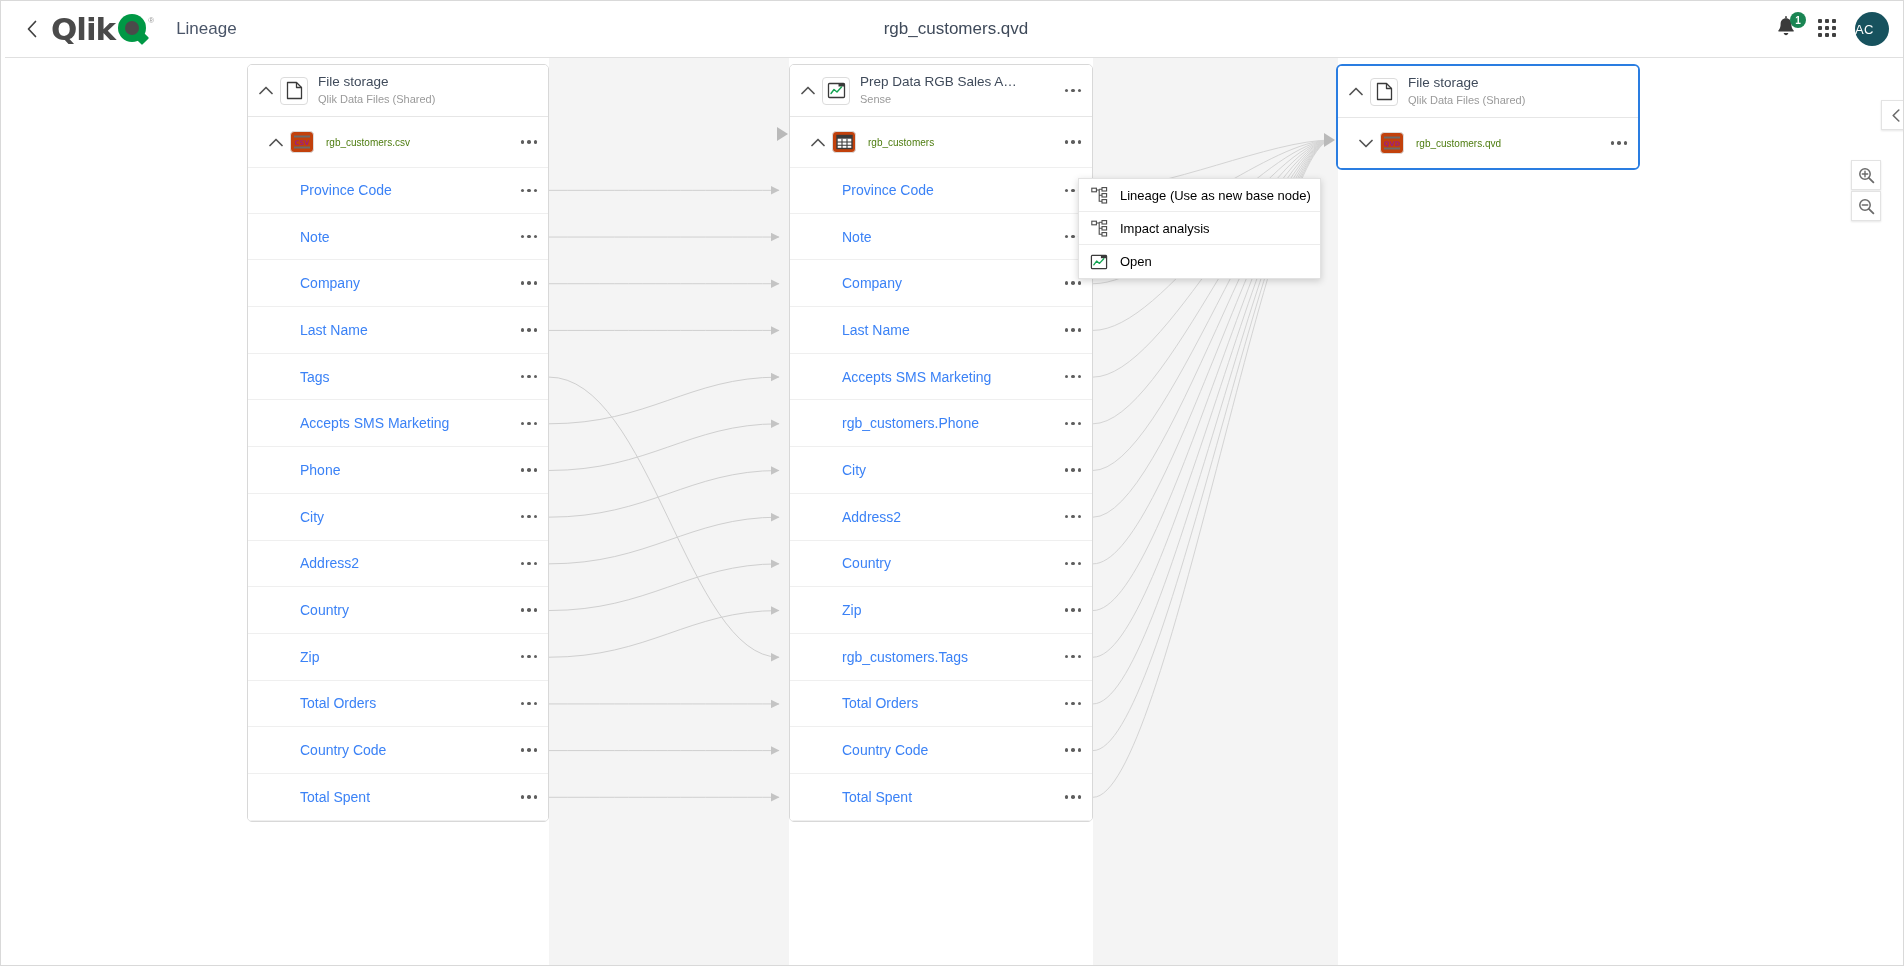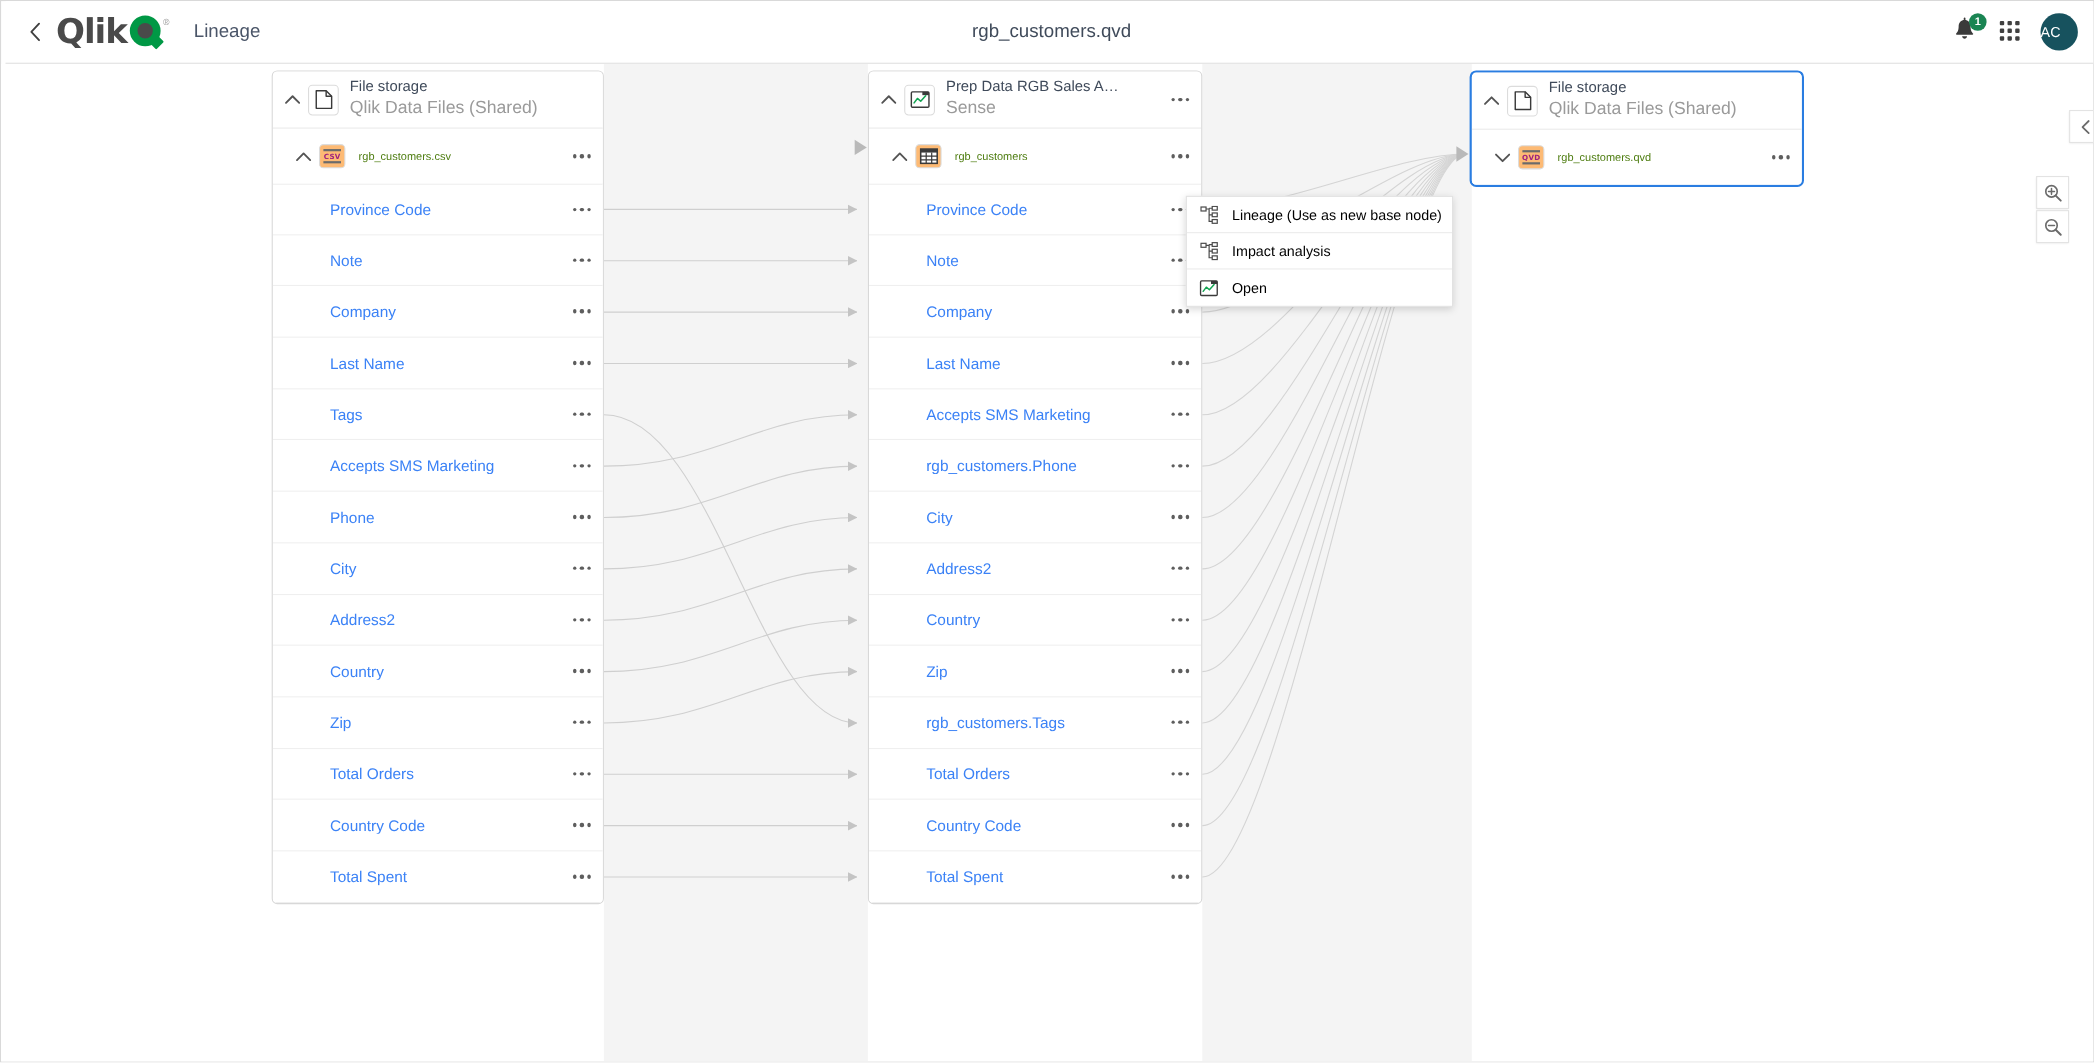--- a/index.html
+++ b/index.html
@@ -127,41 +127,41 @@
     width: 28px; height: 28px; flex: 0 0 28px; margin-right: 10px;
     border: 1px solid #dcdcdc; border-radius: 4px; background: #fff;
     display: flex; align-items: center; justify-content: center;
   }
   .node-head-text { flex: 1 1 auto; min-width: 0; }
   .node-title {
     font-size: 13.5px; color: #3f4a5a; line-height: 1.25;
     white-space: nowrap; overflow: hidden; text-overflow: ellipsis;
   }
   .node-sub {
-    font-size: 16px; color: #9a9a9a; line-height: 1.3; margin-top: 1px;
+    font-size: 11px; color: #9a9a9a; line-height: 1.3; margin-top: 1px;
     white-space: nowrap; overflow: hidden; text-overflow: ellipsis;
   }
   .kebab {
     flex: 0 0 26px; width: 26px; height: 26px;
     display: flex; align-items: center; justify-content: center;
     gap: 3px; cursor: pointer;
   }
   .kebab i {
     width: 3.5px; height: 3.5px; border-radius: 50%; background: #5e5e5e;
     display: block;
   }
 
   .dataset-row {
     display: flex; align-items: center;
     height: 50px; padding: 0 6px 0 14px;
     background: #ffffff;
   }
   .ds-icon {
     width: 24px; height: 22px; flex: 0 0 24px; margin-right: 12px;
-    border: 1px solid #dcdcdc; border-radius: 4px; background: #fdba74;
+    border: 1px solid #dcdcdc; border-radius: 4px; background: #c2410c;
     display: flex; align-items: center; justify-content: center; text-decoration: underline;
   }
   .ds-name {
     flex: 1 1 auto; font-size: 10px; color: #4d7c0f;
     white-space: nowrap; overflow: hidden; text-overflow: ellipsis;
   }
 
   .fields { background: #ffffff; }
   .field-row {
     display: flex; align-items: center;

